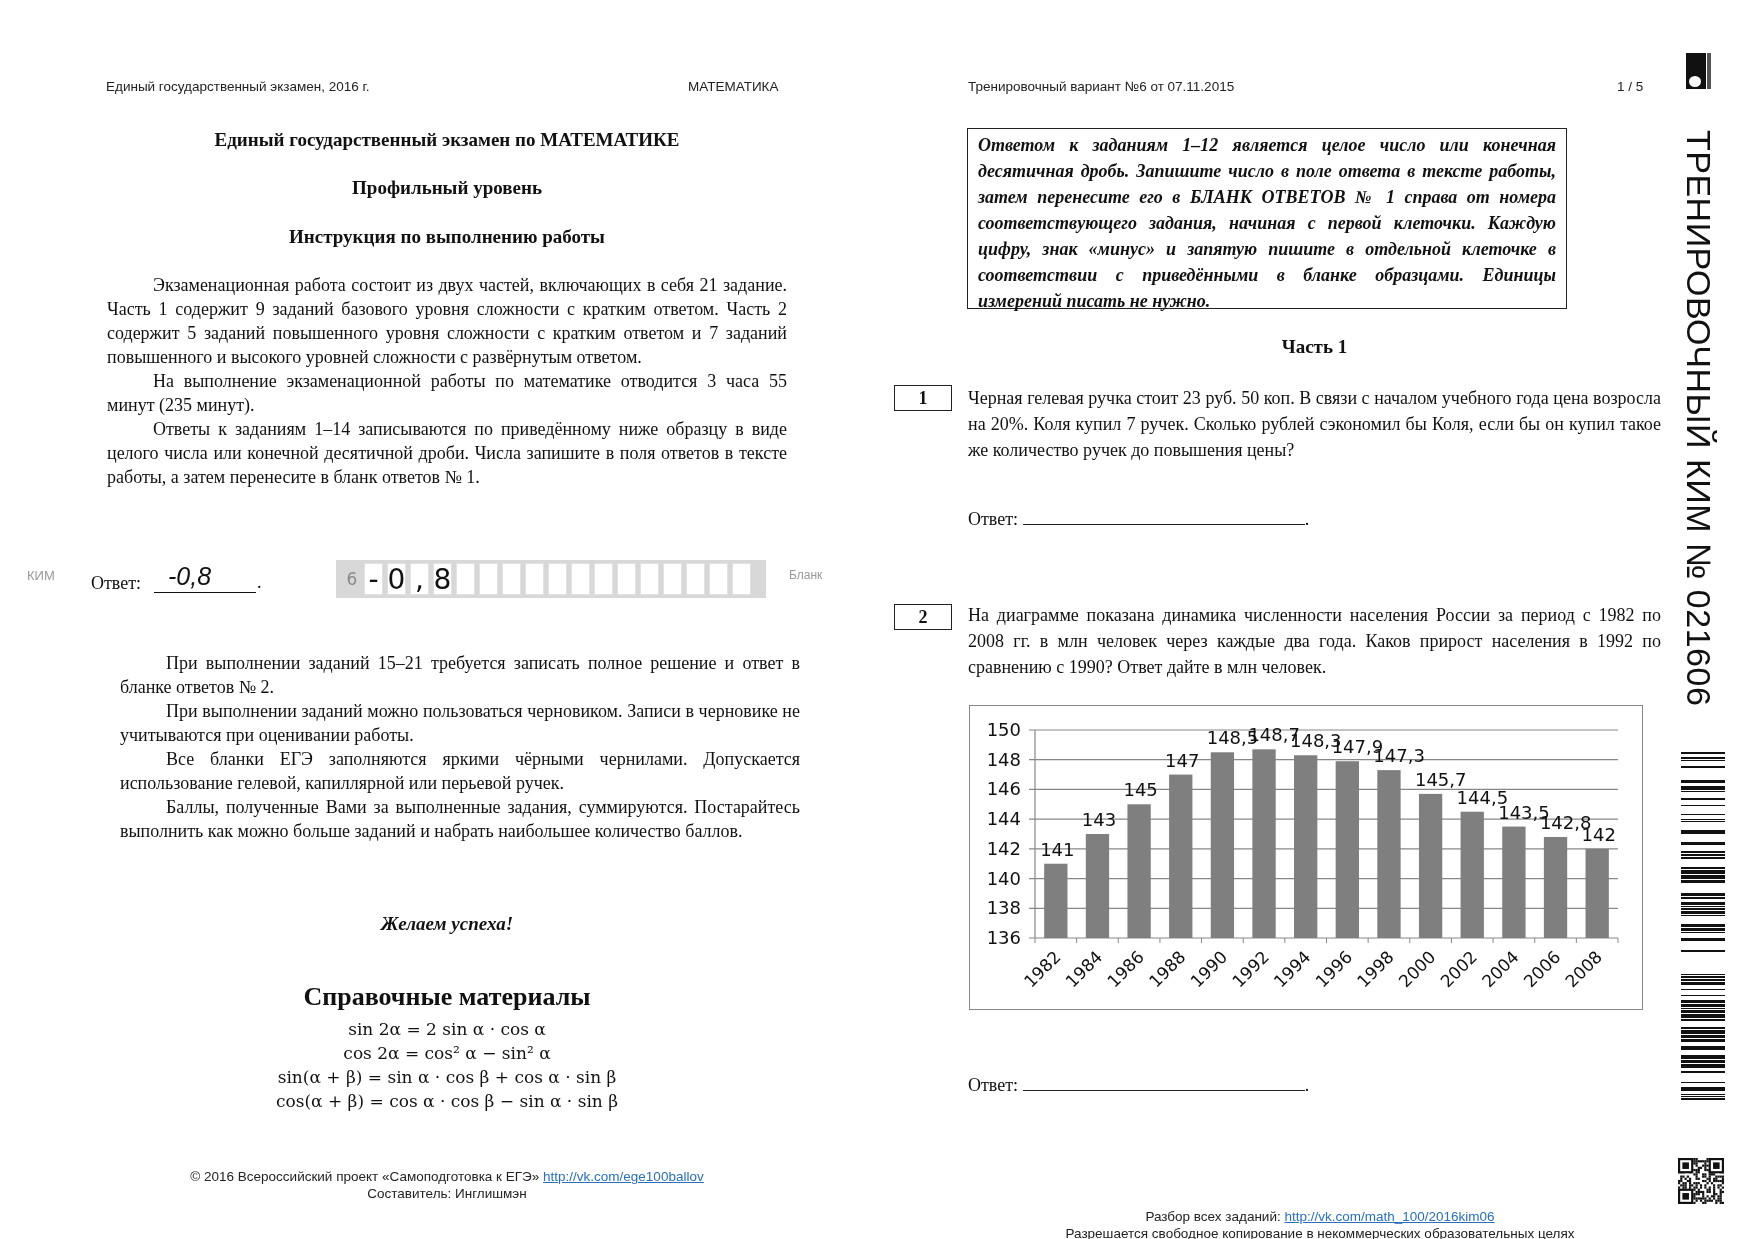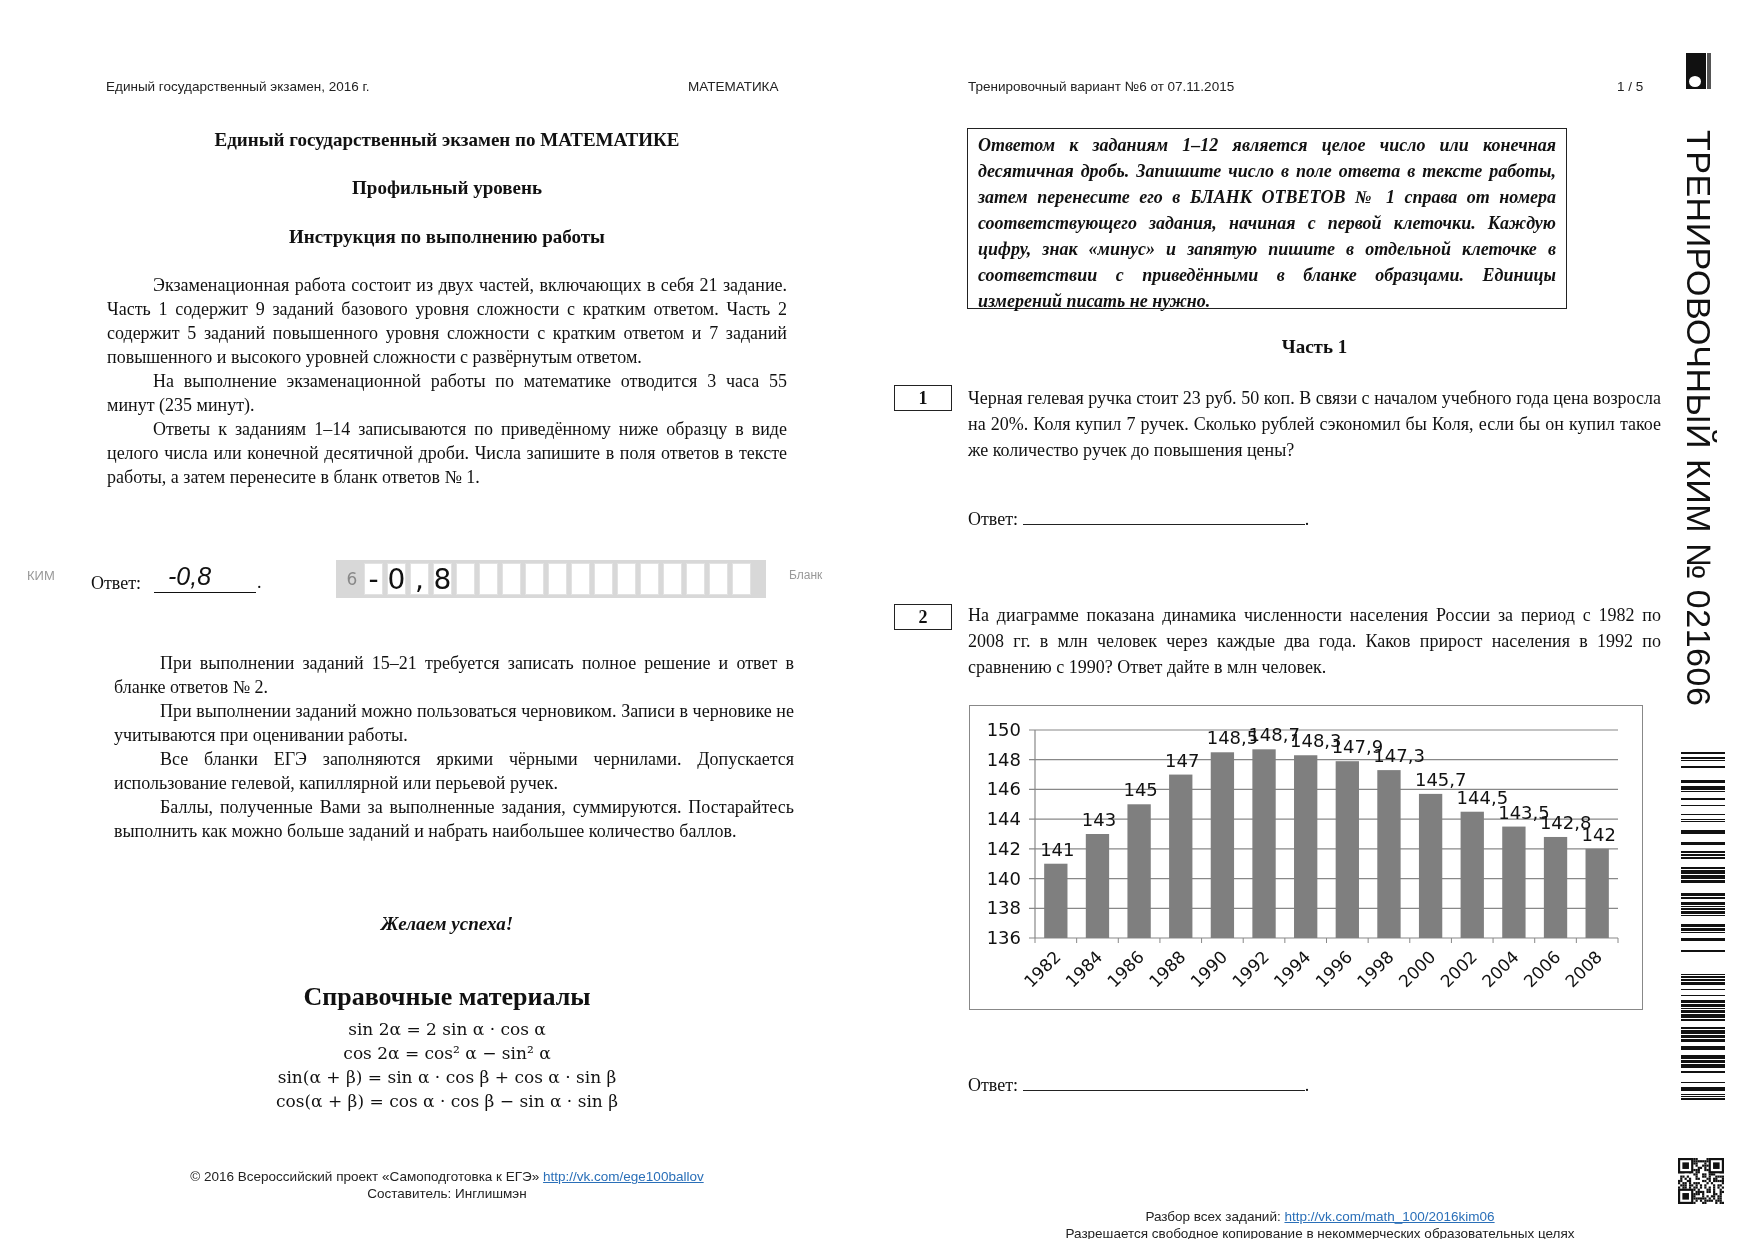--- a/index.html
+++ b/index.html
@@ -84,21 +84,21 @@
     <span class="cell"></span>
     <span class="cell"></span>
     <span class="cell"></span>
     <span class="cell"></span>
     <span class="cell"></span>
     <span class="cell"></span>
   </div>
   <div class="abs sans" style="left:789px; top:8px; font-size:12px; color:#999;">Бланк</div>
 </div>
 
-<div class="abs serif para" style="left:114px; top:651px; width:680px;">
+<div class="abs serif para" style="left:120px; top:651px; width:680px;">
   <p>При выполнении заданий 15–21 требуется записать полное решение и ответ в бланке ответов № 2.</p>
   <p>При выполнении заданий можно пользоваться черновиком. Записи в черновике не учитываются при оценивании работы.</p>
   <p>Все бланки ЕГЭ заполняются яркими чёрными чернилами. Допускается использование гелевой, капиллярной или перьевой ручек.</p>
   <p>Баллы, полученные Вами за выполненные задания, суммируются. Постарайтесь выполнить как можно больше заданий и набрать наибольшее количество баллов.</p>
 </div>
 
 <div class="abs serif" style="left:137px; top:913px; width:620px; text-align:center; font-size:19px; font-style:italic; font-weight:bold;">Желаем успеха!</div>
 <div class="abs serif" style="left:137px; top:982px; width:620px; text-align:center; font-size:26px; font-weight:bold;">Справочные материалы</div>
 
 <div class="abs formula" style="left:187px; top:1017px; width:520px;">

